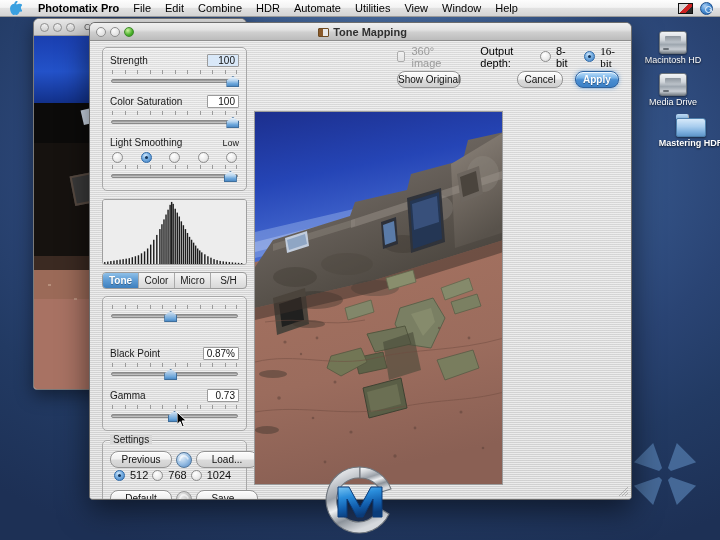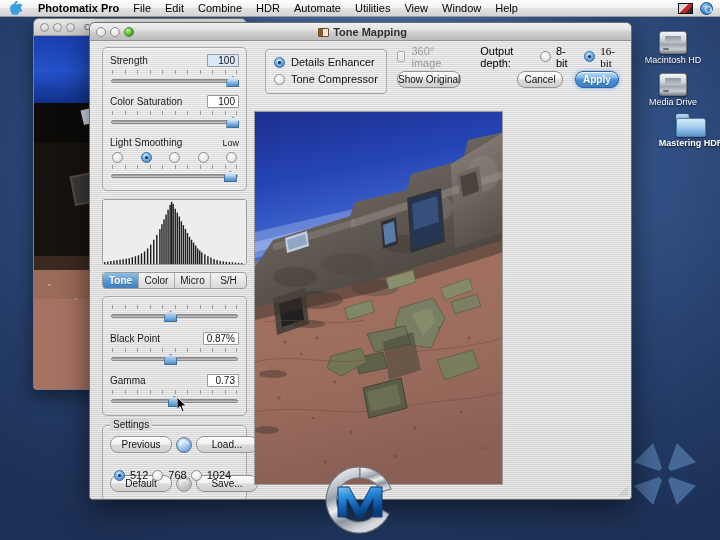--- a/index.html
+++ b/index.html
@@ -528,21 +528,21 @@
             <i style="left:70%"></i>
             <i style="left:80%"></i>
             <i style="left:90%"></i>
             <i style="left:99%"></i>
         </div>
         <div class="slider">
           <div class="track"></div>
             <div class="thumb dark" style="left:47%"></div>
         </div>
 
-        <div class="ctl-row" style="margin-top:10px;">
+        <div class="ctl-row" style="margin-top:25px;">
           <span class="ctl-label">Black Point</span>
           <span class="ctl-val">0.87%</span>
         </div>
         <div class="tickrow">
           <i style="left:0%"></i>
             <i style="left:10%"></i>
             <i style="left:20%"></i>
             <i style="left:30%"></i>
             <i style="left:40%"></i>
           <i style="left:50%"></i>
@@ -593,30 +593,20 @@
           <div class="btn">Load...</div>
           <div class="btn">Default</div>
           <div class="knob dim">
               <div class="arc"></div>
             </div>
           <div class="btn">Save...</div>
         </div>
       </div>
     </div>
 
-    <div id="mode-box">
-      <div class="mode-row">
-        <span class="radio on"></span>
-        <span>Details Enhancer</span>
-      </div>
-      <div class="mode-row">
-        <span class="radio"></span>
-        <span>Tone Compressor</span>
-      </div>
-    </div>
 
     <div id="topright">
       <div id="tr-line1">
         <span class="checkbox" style="margin-right:6px;"></span>
         <span class="dim-text">360° image</span>
         <span style="margin-left:29px;">Output depth:</span>
         <span class="radio" style="margin-left:12px;"></span>
         <span style="margin-left:5px;">8-bit</span>
         <span class="radio on" style="margin-left:13px;"></span>
         <span style="margin-left:5px;font-family:Liberation Serif, serif;">16-bit</span>

